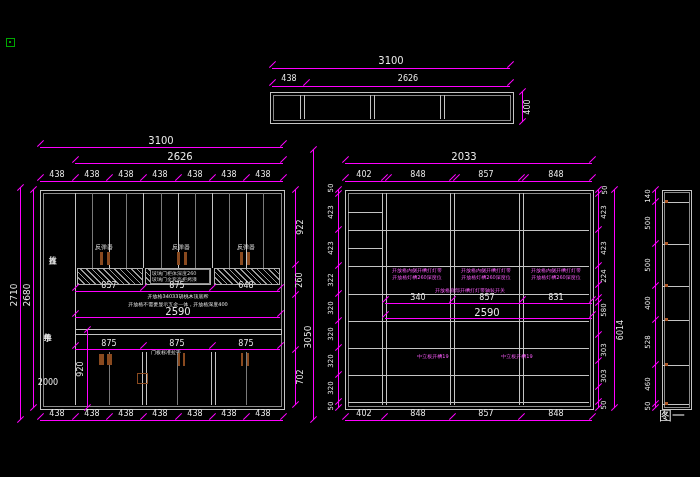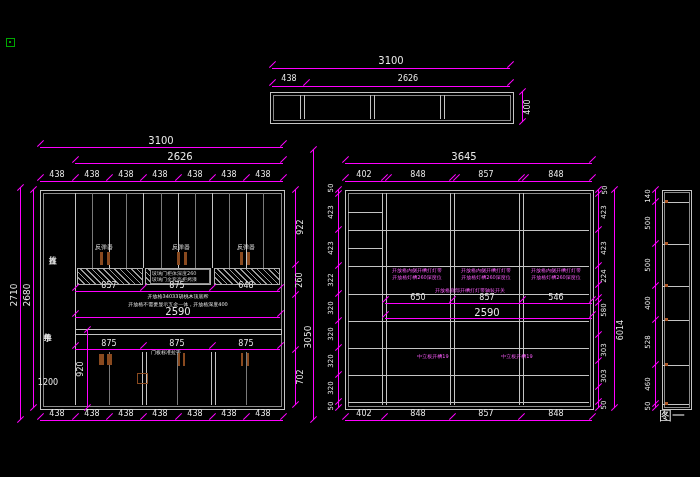--- a/index.html
+++ b/index.html
@@ -206,27 +206,27 @@
   <span class="dlv s8" style="left:300px;top:280px;">260</span>
   <span class="dlv s8" style="left:301px;top:377px;">702</span>
   <div class="dim" style="left:313px;top:150px;width:1px;height:270px;">
       <i class="tk" style="top: -1px; left: -4px;"></i>
       <i class="tk" style="top: 269px; left: -4px;"></i>
     </div>
   <span class="dlv s9" style="left:308px;top:337px;">3050</span>
 
   <span class="vtext" style="left:47px;top:250px;font-size:8px;">拉直器</span>
   <span class="vtext" style="left:42px;top:327px;font-size:8px;">牛角拉手</span>
-  <span class="dl s8" style="left:48px;top:379px;">1200</span>
+  <span class="dl s8" style="left:48px;top:379px;">2000</span>
 
   <div class="dim" style="left:345px;top:163px;width:247px;height:1px;">
       <i class="tk" style="left: -4px; top: -4px;"></i>
       <i class="tk" style="left: 243px; top: -4px;"></i>
     </div>
-  <span class="dl s10" style="left:464px;top:152px;">3645</span>
+  <span class="dl s10" style="left:464px;top:152px;">2033</span>
   <div class="dim" style="left:345px;top:181px;width:247px;height:1px;">
       <i class="tk" style="left: -4px; top: -4px;"></i>
       <i class="tk" style="left: 35px; top: -4px;"></i>
       <i class="tk" style="left: 39px; top: -4px;"></i>
       <i class="tk" style="left: 103px; top: -4px;"></i>
       <i class="tk" style="left: 107px; top: -4px;"></i>
       <i class="tk" style="left: 172px; top: -4px;"></i>
       <i class="tk" style="left: 176px; top: -4px;"></i>
       <i class="tk" style="left: 243px; top: -4px;"></i>
     </div>
@@ -257,23 +257,23 @@
   <span class="dl s5 mag" style="left:556px;top:268px;">开放格内侧开槽打灯带</span>
   <span class="dl s5 mag" style="left:556px;top:275px;">开放格灯槽260深度位</span>
   <span class="dl s5 mag" style="left:470px;top:288px;">开放格底部开槽打灯带轴装开关</span>
 
   <div class="dim" style="left:385px;top:303px;width:207px;height:1px;">
       <i class="tk" style="left: -4px; top: -4px;"></i>
       <i class="tk" style="left: 63px; top: -4px;"></i>
       <i class="tk" style="left: 133px; top: -4px;"></i>
       <i class="tk" style="left: 203px; top: -4px;"></i>
     </div>
-  <span class="dl s8" style="left:418px;top:294px;">650</span>
+  <span class="dl s8" style="left:418px;top:294px;">340</span>
   <span class="dl s8" style="left:487px;top:294px;">857</span>
-  <span class="dl s8" style="left:556px;top:294px;">546</span>
+  <span class="dl s8" style="left:556px;top:294px;">831</span>
   <div class="dim" style="left:385px;top:318px;width:207px;height:1px;">
       <i class="tk" style="left: -4px; top: -4px;"></i>
       <i class="tk" style="left: 203px; top: -4px;"></i>
     </div>
   <span class="dl s10" style="left:487px;top:308px;">2590</span>
 
   <span class="dl s5 mag" style="left:433px;top:354px;">中立板开槽19</span>
   <span class="dl s5 mag" style="left:517px;top:354px;">中立板开槽19</span>
 
   <div class="dim" style="left:345px;top:420px;width:247px;height:1px;">

